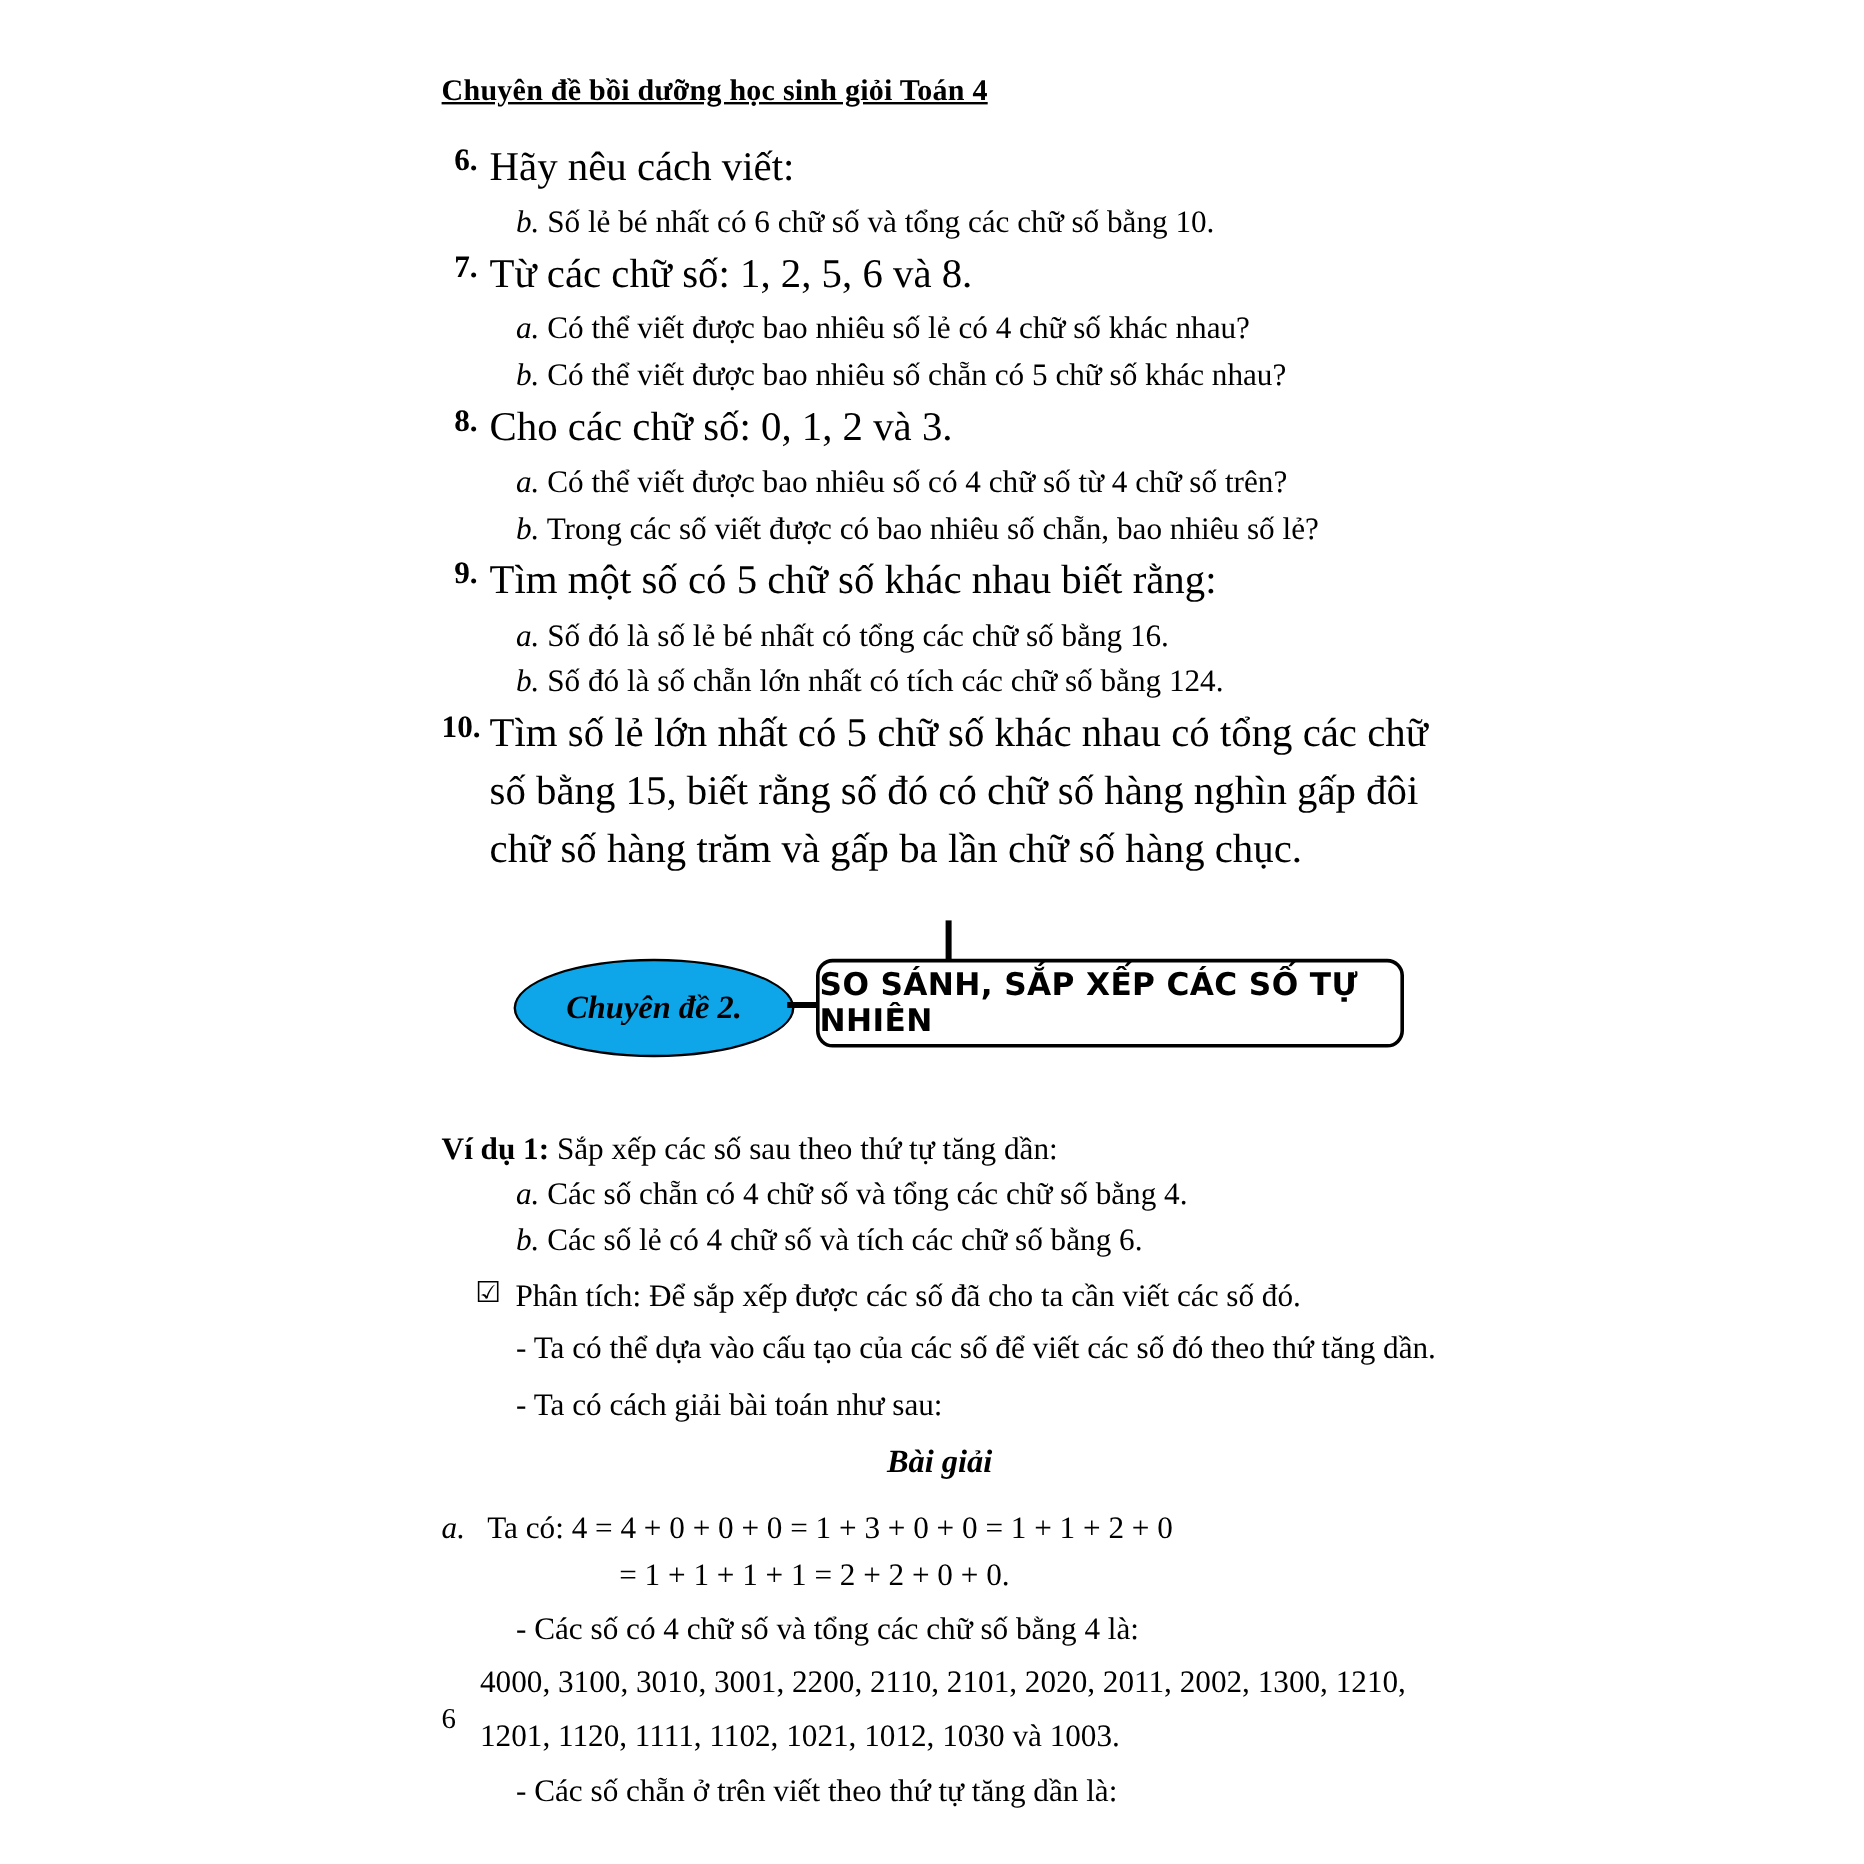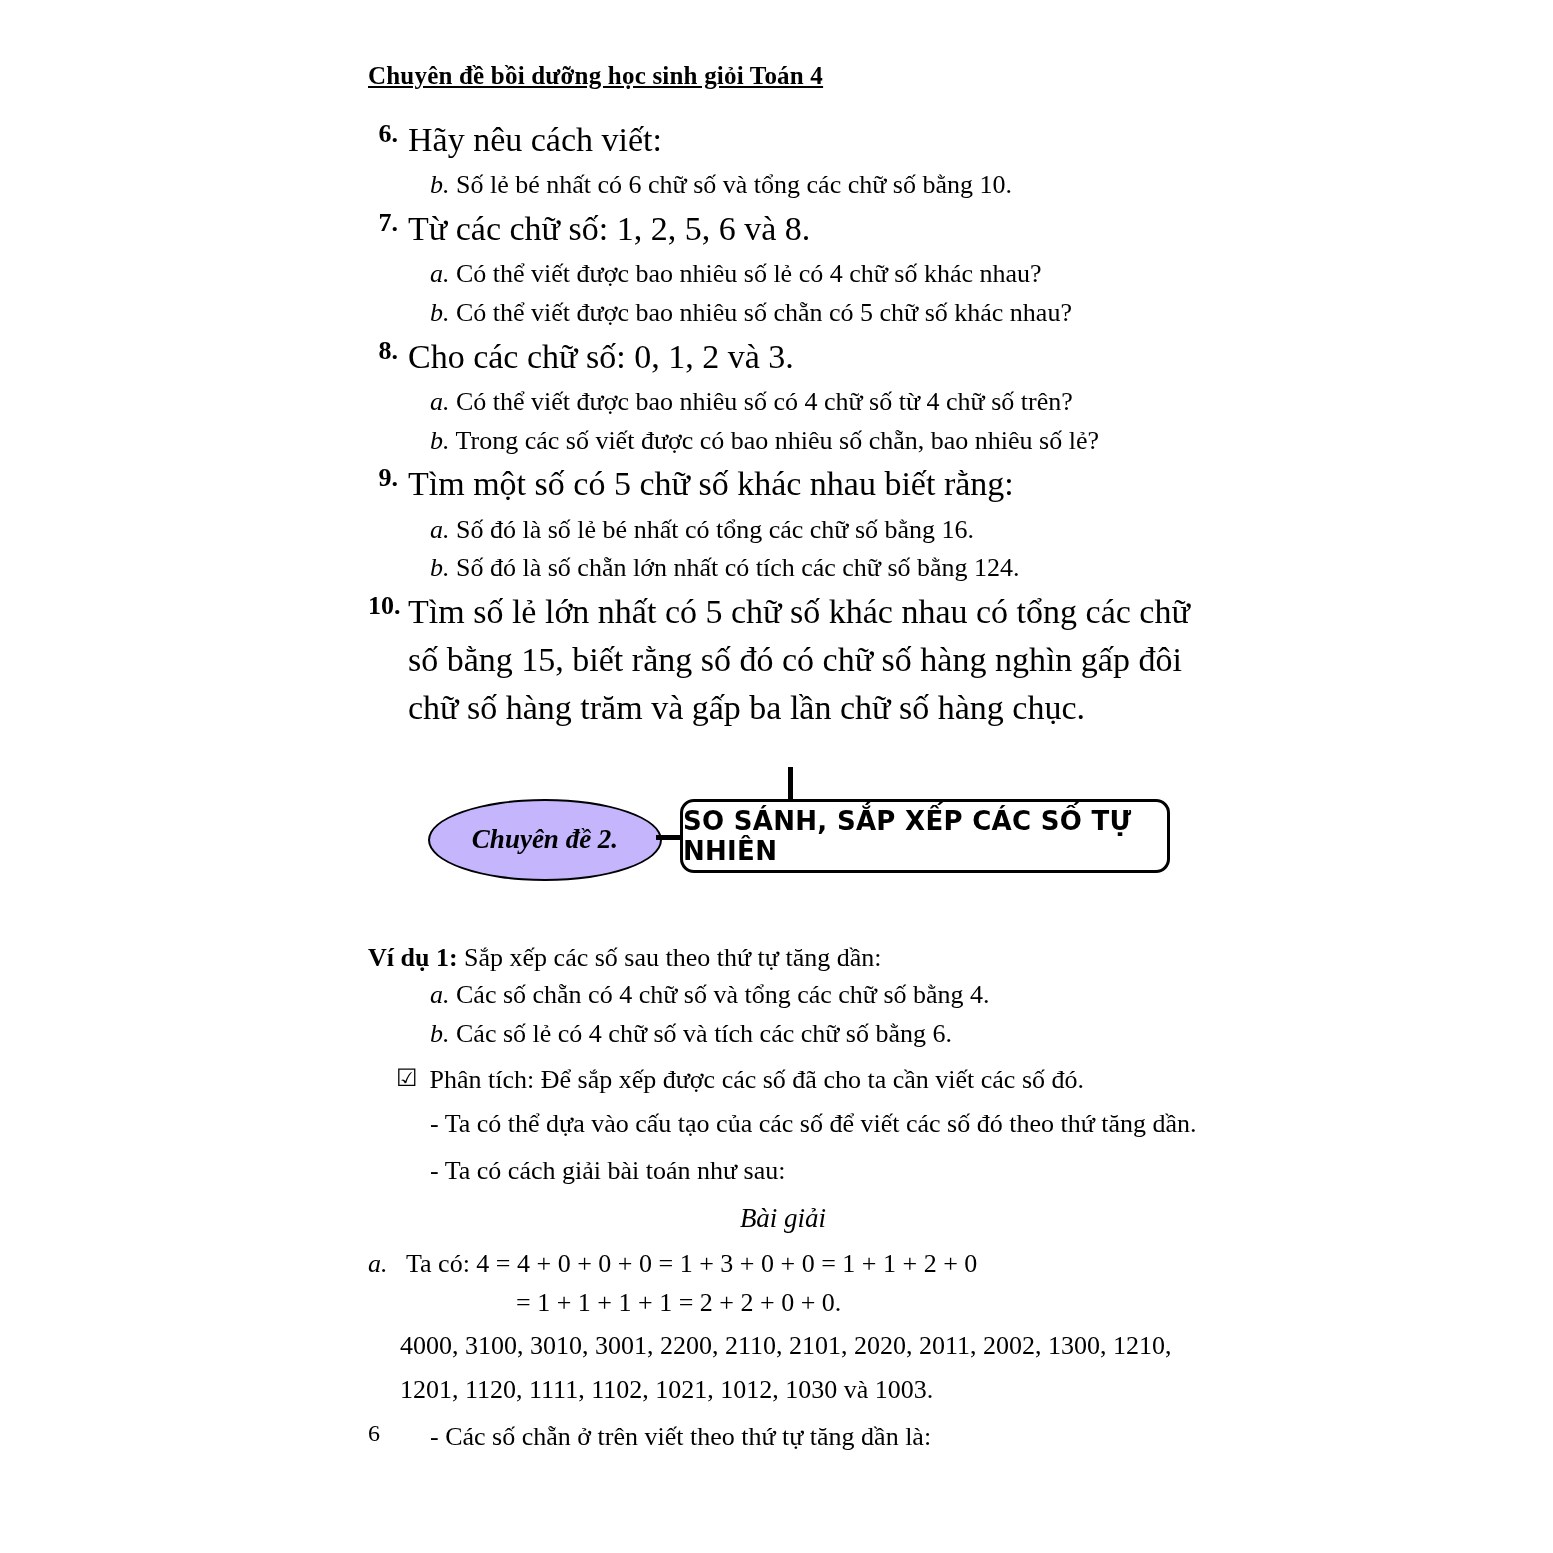--- a/index.html
+++ b/index.html
@@ -83,21 +83,21 @@
     width: 230px;
     height: 78px;
     border: 2.5px solid #000;
     border-radius: 50%;
     display: flex;
     align-items: center;
     justify-content: center;
     font-style: italic;
     font-weight: bold;
     font-size: 27px;
-    background: #c4b5fd;
+    background: #0ea5e9;
   }
   .connector {
     position: absolute;
     left: 288px;
     top: 68px;
     width: 46px;
     height: 5px;
     background: #000;
   }
   .banner-box {
@@ -149,24 +149,24 @@
     margin-left: 62px;
     margin-top: 6px;
     text-align: justify;
   }
   .para.nojust {
     text-align: left;
   }
   .baigiai {
     text-align: center;
     font-style: italic;
-    font-weight: normal;
+    font-weight: bold;
     font-size: 27px;
     margin-top: 12px;
-    margin-bottom: 10px;
+    margin-bottom: 20px;
   }
   .solve-row {
     display: flex;
     align-items: flex-start;
     font-size: 26px;
     line-height: 1.5;
   }
   .solve-lbl {
     font-style: italic;
     width: 38px;
@@ -298,20 +298,21 @@
     <div class="para">- Ta có thể dựa vào cấu tạo của các số để viết các số đó theo thứ tăng dần.</div>
     <div class="para nojust">- Ta có cách giải bài toán như sau:</div>
 
     <div class="baigiai">Bài giải</div>
 
     <div class="solve-row">
       <div class="solve-lbl">a.</div>
       <div class="solve-cont">Ta có: 4 = 4 + 0 + 0 + 0 = 1 + 3 + 0 + 0 = 1 + 1 + 2 + 0</div>
     </div>
     <div class="indent-eq">= 1 + 1 + 1 + 1   = 2 + 2 + 0 + 0.</div>
+    <div class="plain">- Các số có 4 chữ số và tổng các chữ số bằng 4 là:</div>
     <div class="numbers">4000, 3100, 3010, 3001, 2200, 2110, 2101, 2020, 2011, 2002, 1300, 1210,</div>
     <div class="numbers">1201, 1120, 1111, 1102, 1021, 1012, 1030 và 1003.</div>
     <div class="plain">- Các số chẵn ở trên viết theo thứ tự tăng dần là:</div>
 
   </div>
 
   <div class="pagenum">6</div>
 </div>
 
 </body></html>

